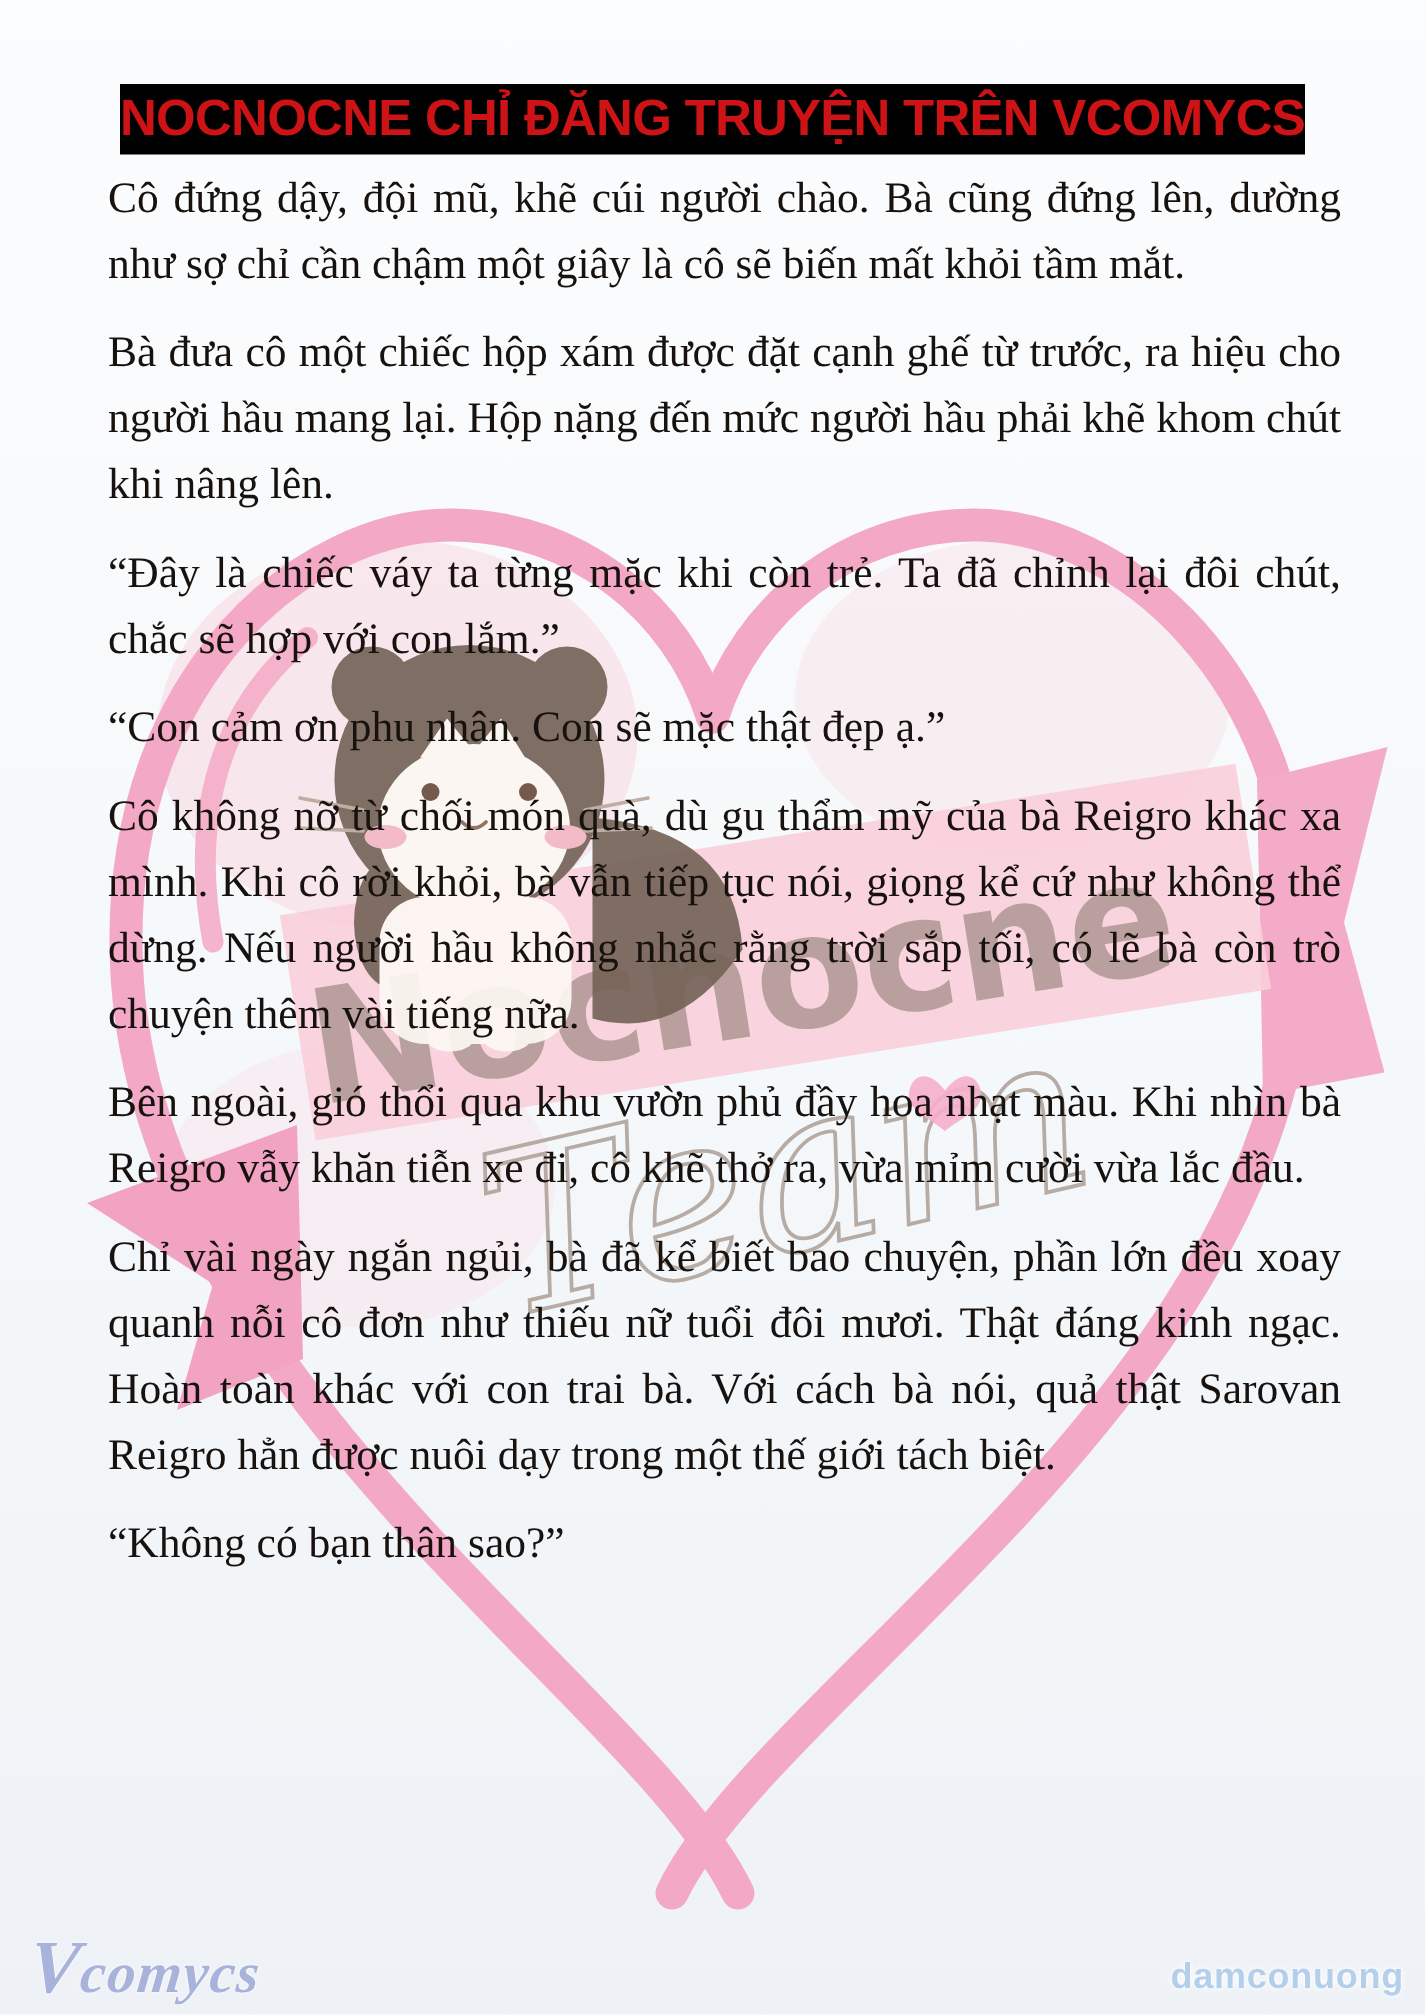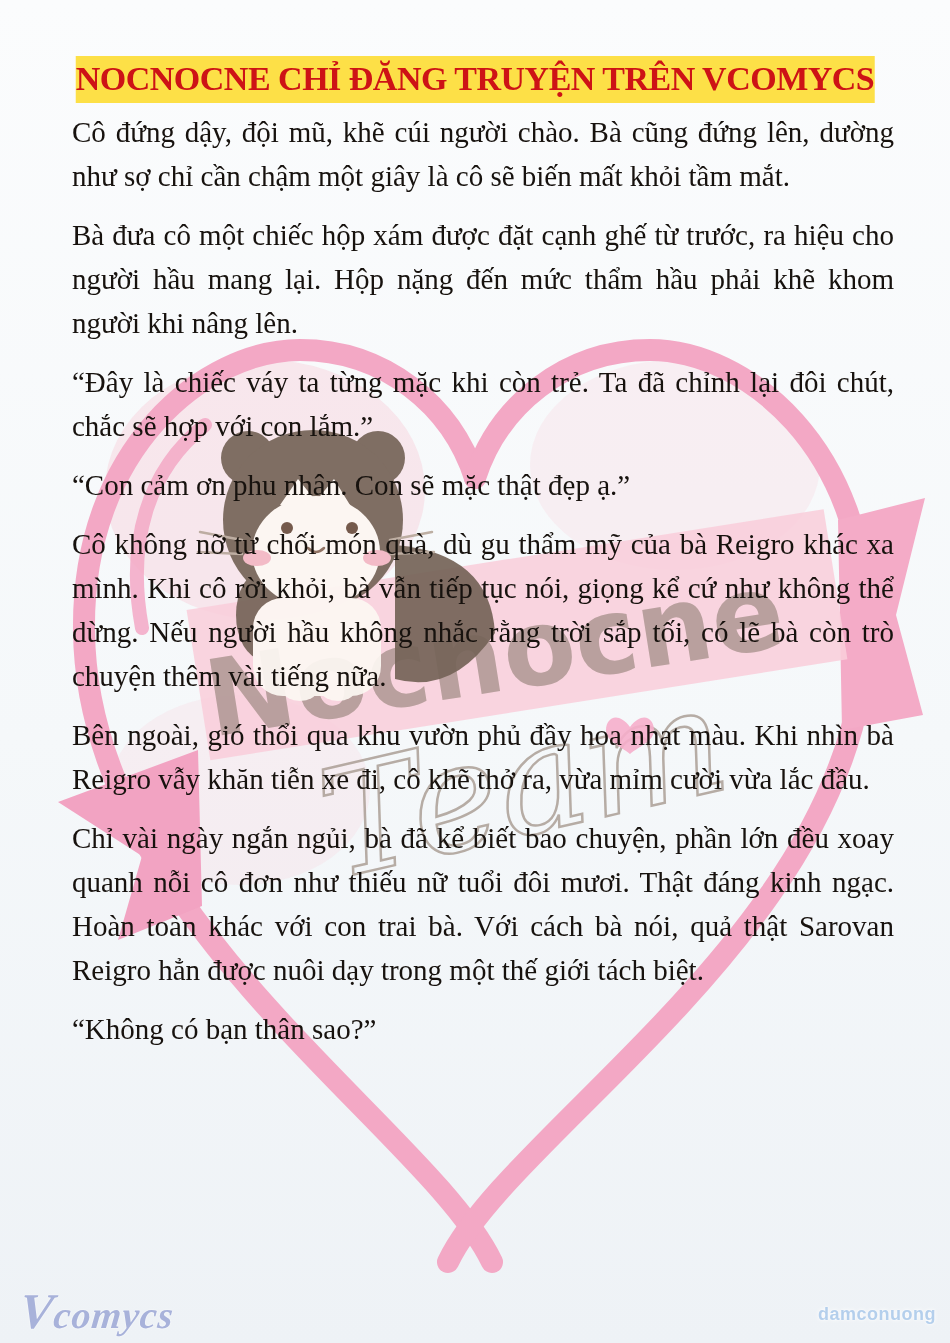--- a/index.html
+++ b/index.html
@@ -4,41 +4,41 @@
 <style>
   html,body{margin:0;padding:0;}
   body{
     width:950px;height:1343px;position:relative;overflow:hidden;
     background:linear-gradient(180deg,#fbfcfd 0%,#f5f8fa 55%,#eef2f6 100%);
     font-family:"Liberation Serif",serif;
   }
   .watermark{position:absolute;left:0;top:0;width:950px;height:1343px;z-index:1;pointer-events:none;}
   .header-banner{
     position:absolute;top:56px;left:50%;transform:translateX(-50%);z-index:3;
-    background:#fde047;color:#cd1316;font-family:Liberation Serif, serif;
+    background:#000000;color:#cd1316;font-family:Liberation Sans, sans-serif;
     font-weight:bold;font-size:34px;letter-spacing:-0.5px;white-space:nowrap;
     padding:3px 0;line-height:1.2;
   }
   .page-text{
     position:absolute;left:72px;top:110px;width:822px;z-index:2;
     color:#17120e;font-size:29px;line-height:44px;font-weight:normal;
     text-align:justify;
   }
   .page-text p{margin:0 0 15px 0;}
   .footer-logo{
     position:absolute;left:20px;top:1282px;z-index:3;
     font-family:"Liberation Serif",serif;font-style:italic;font-weight:bold;
     font-size:38px;color:#a8b2da;letter-spacing:1px;
     text-shadow:0 0 2px #ffffff;
     transform:skewX(-6deg);
   }
   .footer-logo .cap{font-size:50px;}
   .footer-credit{
     position:absolute;right:14px;top:1304px;z-index:3;
-    font-family:"Liberation Sans",sans-serif;font-weight:bold;font-size:18px;
+    font-family:"Liberation Sans",sans-serif;font-weight:bold;font-size:24px;
     color:#b4cfec;letter-spacing:0.5px;
     text-shadow:0 0 5px #ffffff,0 0 2px #ffffff;
   }
 </style>
 </head>
 <body>
 
 <svg class="watermark" viewBox="0 0 950 1343" xmlns="http://www.w3.org/2000/svg">
 
   <g>
@@ -91,21 +91,21 @@
     </g>
     <ellipse cx="300" cy="692" rx="16" ry="9" fill="#fdf8f3"></ellipse>
     <ellipse cx="338" cy="692" rx="16" ry="9" fill="#fdf8f3"></ellipse>
   </g>
 </svg>
 
 <div class="header-banner">NOCNOCNE CHỈ ĐĂNG TRUYỆN TRÊN VCOMYCS</div>
 
 <div class="page-text">
     <p>Cô đứng dậy, đội mũ, khẽ cúi người chào. Bà cũng đứng lên, dường như sợ chỉ cần chậm một giây là cô sẽ biến mất khỏi tầm mắt.</p>
-    <p>Bà đưa cô một chiếc hộp xám được đặt cạnh ghế từ trước, ra hiệu cho người hầu mang lại. Hộp nặng đến mức thẩm hầu phải khẽ khom người khi nâng lên.</p>
+    <p>Bà đưa cô một chiếc hộp xám được đặt cạnh ghế từ trước, ra hiệu cho người hầu mang lại. Hộp nặng đến mức người hầu phải khẽ khom chút khi nâng lên.</p>
     <p>“Đây là chiếc váy ta từng mặc khi còn trẻ. Ta đã chỉnh lại đôi chút, chắc sẽ hợp với con lắm.”</p>
     <p>“Con cảm ơn phu nhân. Con sẽ mặc thật đẹp ạ.”</p>
     <p>Cô không nỡ từ chối món quà, dù gu thẩm mỹ của bà Reigro khác xa mình. Khi cô rời khỏi, bà vẫn tiếp tục nói, giọng kể cứ như không thể dừng. Nếu người hầu không nhắc rằng trời sắp tối, có lẽ bà còn trò chuyện thêm vài tiếng nữa.</p>
     <p>Bên ngoài, gió thổi qua khu vườn phủ đầy hoa nhạt màu. Khi nhìn bà Reigro vẫy khăn tiễn xe đi, cô khẽ thở ra, vừa mỉm cười vừa lắc đầu.</p>
     <p>Chỉ vài ngày ngắn ngủi, bà đã kể biết bao chuyện, phần lớn đều xoay quanh nỗi cô đơn như thiếu nữ tuổi đôi mươi. Thật đáng kinh ngạc. Hoàn toàn khác với con trai bà. Với cách bà nói, quả thật Sarovan Reigro hẳn được nuôi dạy trong một thế giới tách biệt.</p>
     <p>“Không có bạn thân sao?”</p>
   </div>
 
 <div class="footer-logo"><span class="cap">V</span><span>comycs</span></div>
 <div class="footer-credit">damconuong</div>

